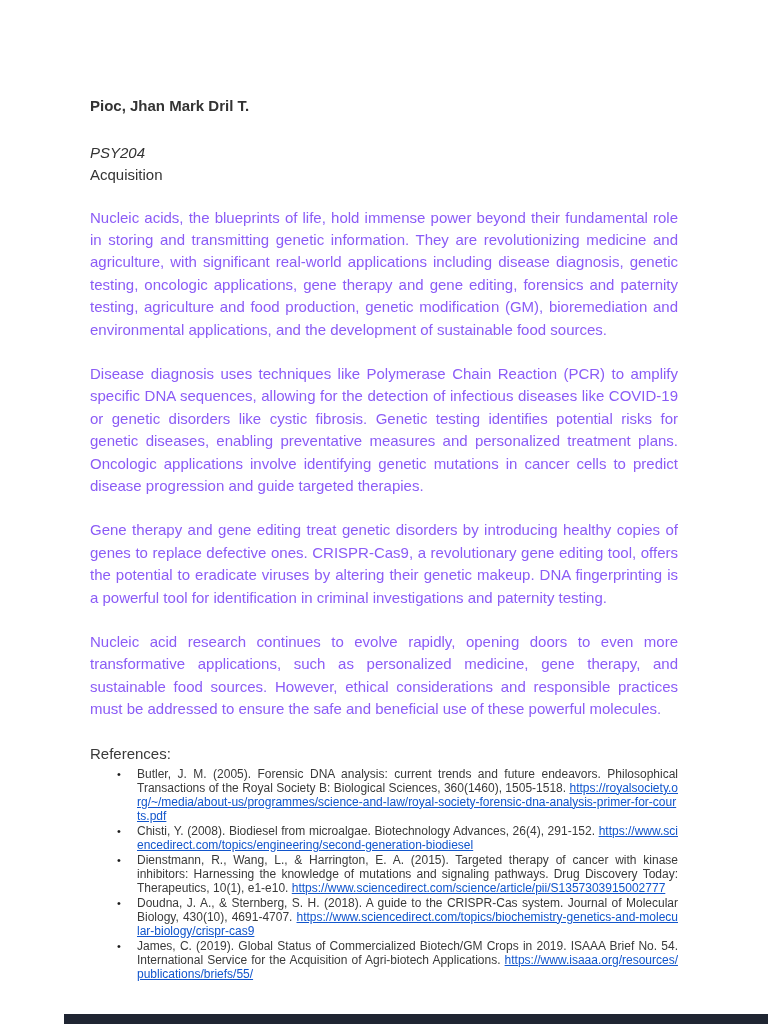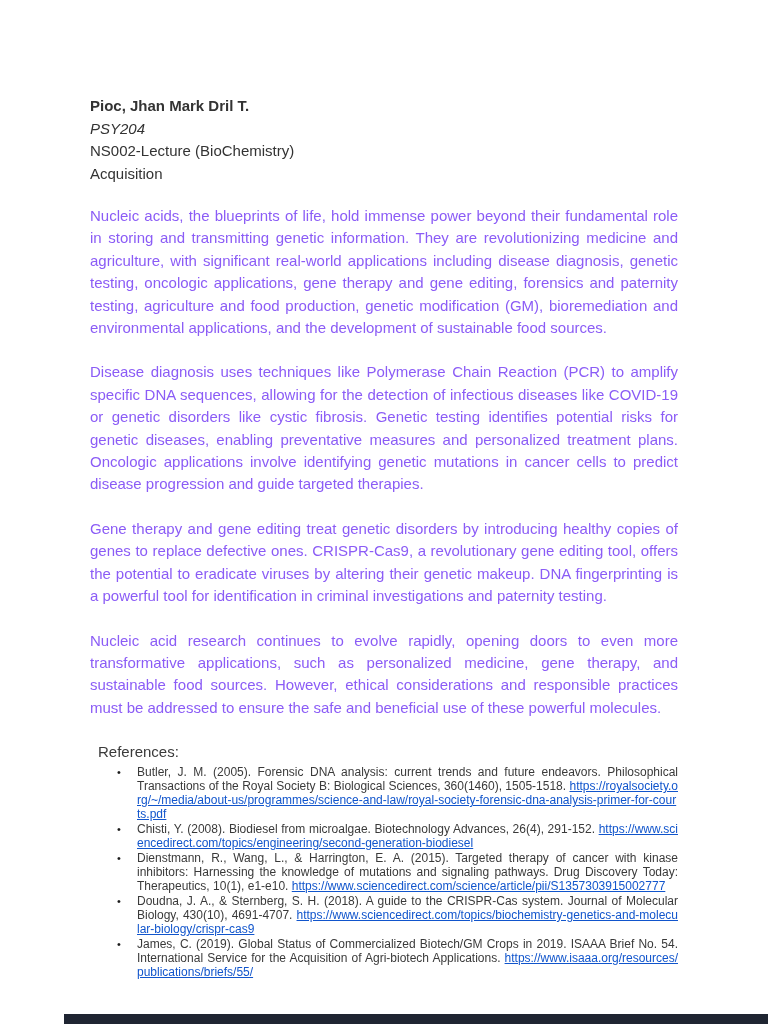--- a/index.html
+++ b/index.html
@@ -16,33 +16,33 @@
   .content {
     padding: 95px 90px 0 90px;
   }
   .doc-header { margin: 0 0 20px 0; }
   .doc-header .line {
     font-size: 15px;
     line-height: 22.5px;
     color: #333333;
   }
   .doc-header .author { font-weight: bold; }
-  .doc-header .course-code { font-style: italic; }
+  .doc-header .course-code { font-style: italic; margin-top: 24px; }
   .para {
     font-size: 15px;
     line-height: 22.4px;
     text-align: justify;
     color: #8b5cf6;
     margin: 0 0 22px 0;
   }
   .refs-heading {
     font-size: 15px;
     line-height: 22px;
     color: #3a3a3a;
-    margin: 0 0 2px 8px;
+    margin: 0 0 2px 0;
     font-weight: normal;
   }
   .ref-list {
     margin: 0;
     padding: 0 0 0 47px;
     list-style: none;
   }
   .ref-item {
     position: relative;
     font-size: 12px;
@@ -75,21 +75,20 @@
 </style>
 </head>
 <body>
 
 <div class="page">
   <div class="content">
 
     <div class="doc-header">
       <div class="line author">Pioc, Jhan Mark Dril T.</div>
       <div class="line course-code">PSY204</div>
-      <div class="line course-title">NS002-Lecture (BioChemistry)</div>
       <div class="line doc-type">Acquisition</div>
     </div>
 
     <div>
         <p class="para">Nucleic acids, the blueprints of life, hold immense power beyond their fundamental role in storing and transmitting genetic information. They are revolutionizing medicine and agriculture, with significant real-world applications including disease diagnosis, genetic testing, oncologic applications, gene therapy and gene editing, forensics and paternity testing, agriculture and food production, genetic modification (GM), bioremediation and environmental applications, and the development of sustainable food sources.</p>
         <p class="para">Disease diagnosis uses techniques like Polymerase Chain Reaction (PCR) to amplify specific DNA sequences, allowing for the detection of infectious diseases like COVID-19 or genetic disorders like cystic fibrosis. Genetic testing identifies potential risks for genetic diseases, enabling preventative measures and personalized treatment plans. Oncologic applications involve identifying genetic mutations in cancer cells to predict disease progression and guide targeted therapies.</p>
         <p class="para">Gene therapy and gene editing treat genetic disorders by introducing healthy copies of genes to replace defective ones. CRISPR-Cas9, a revolutionary gene editing tool, offers the potential to eradicate viruses by altering their genetic makeup. DNA fingerprinting is a powerful tool for identification in criminal investigations and paternity testing.</p>
         <p class="para">Nucleic acid research continues to evolve rapidly, opening doors to even more transformative applications, such as personalized medicine, gene therapy, and sustainable food sources. However, ethical considerations and responsible practices must be addressed to ensure the safe and beneficial use of these powerful molecules.</p>
       </div>
 

